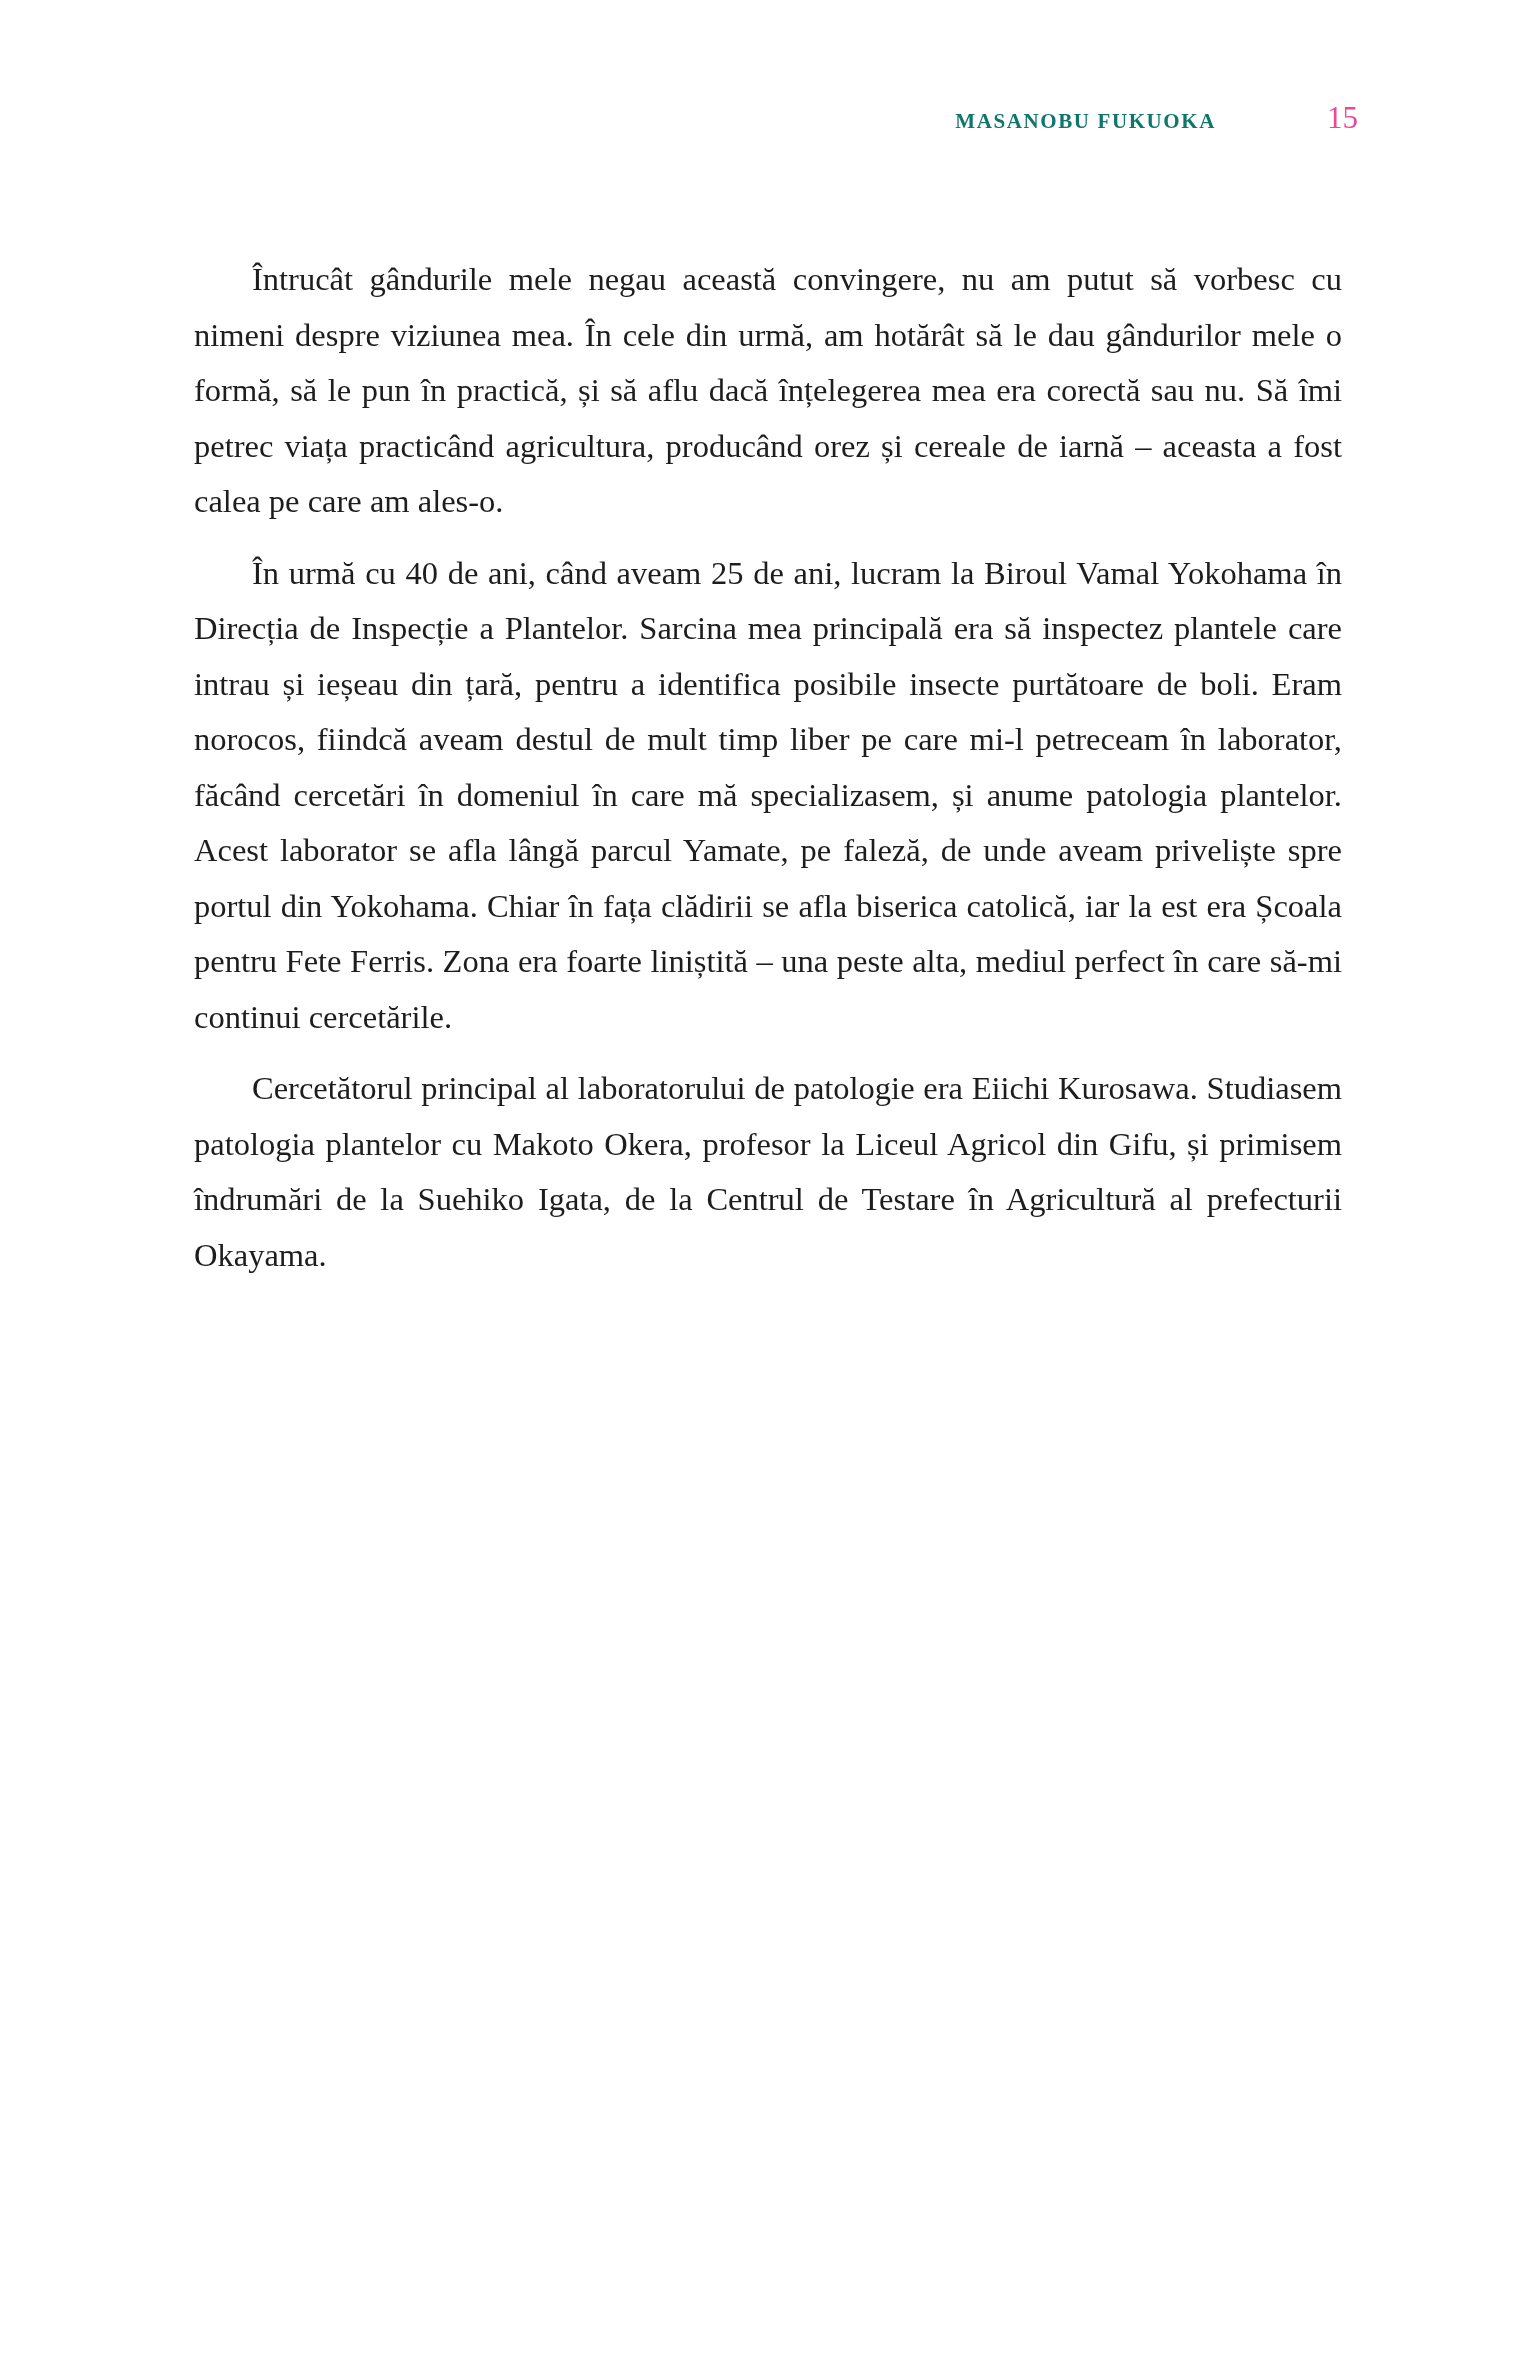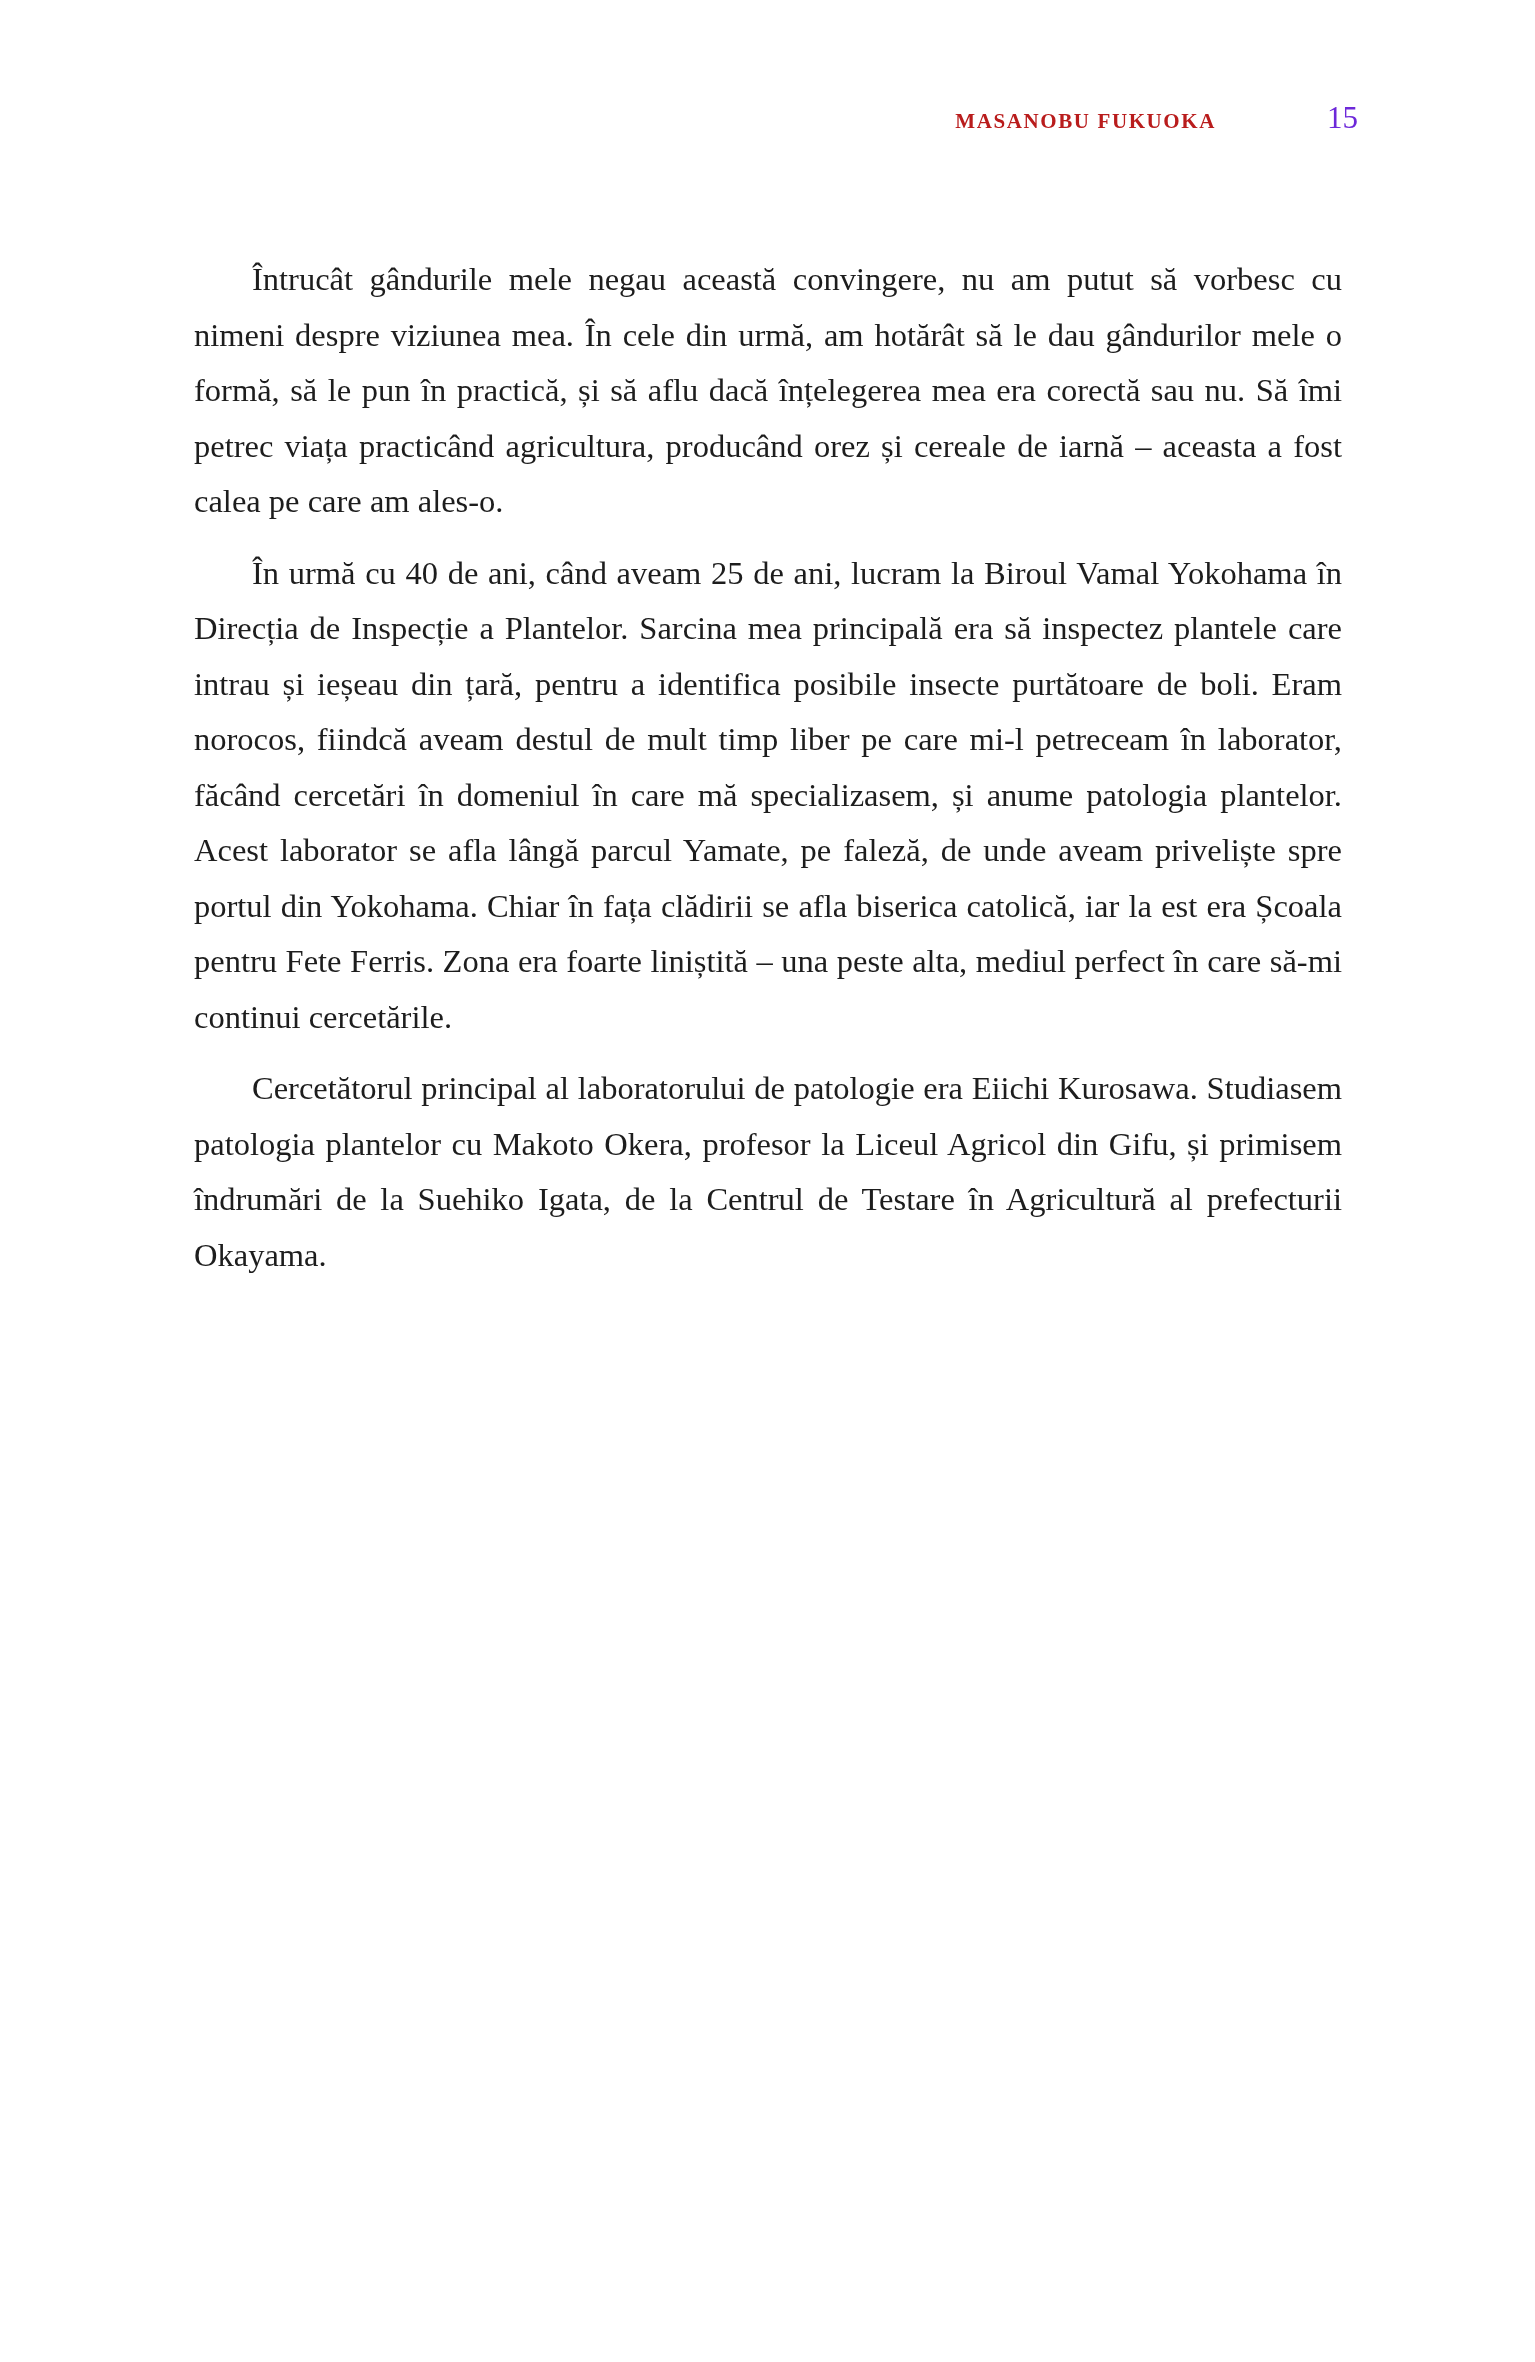--- a/index.html
+++ b/index.html
@@ -29,28 +29,28 @@
     left: 178px;
     width: 1180px;
     display: flex;
     align-items: baseline;
     justify-content: flex-end;
   }
   .running-head {
     font-family: "Liberation Serif", serif;
     font-size: 21px;
     letter-spacing: 1.6px;
-    color: #b91c1c;
+    color: #0f766e;
     font-weight: 600;
     text-transform: uppercase;
   }
   .folio {
     font-family: "Liberation Serif", serif;
     font-size: 31px;
-    color: #6d28d9;
+    color: #ec4899;
     margin-left: 96px;
     min-width: 46px;
     text-align: right;
   }
   .body-text {
     position: absolute;
     top: 236px;
     left: 178px;
     width: 1180px;
   }

